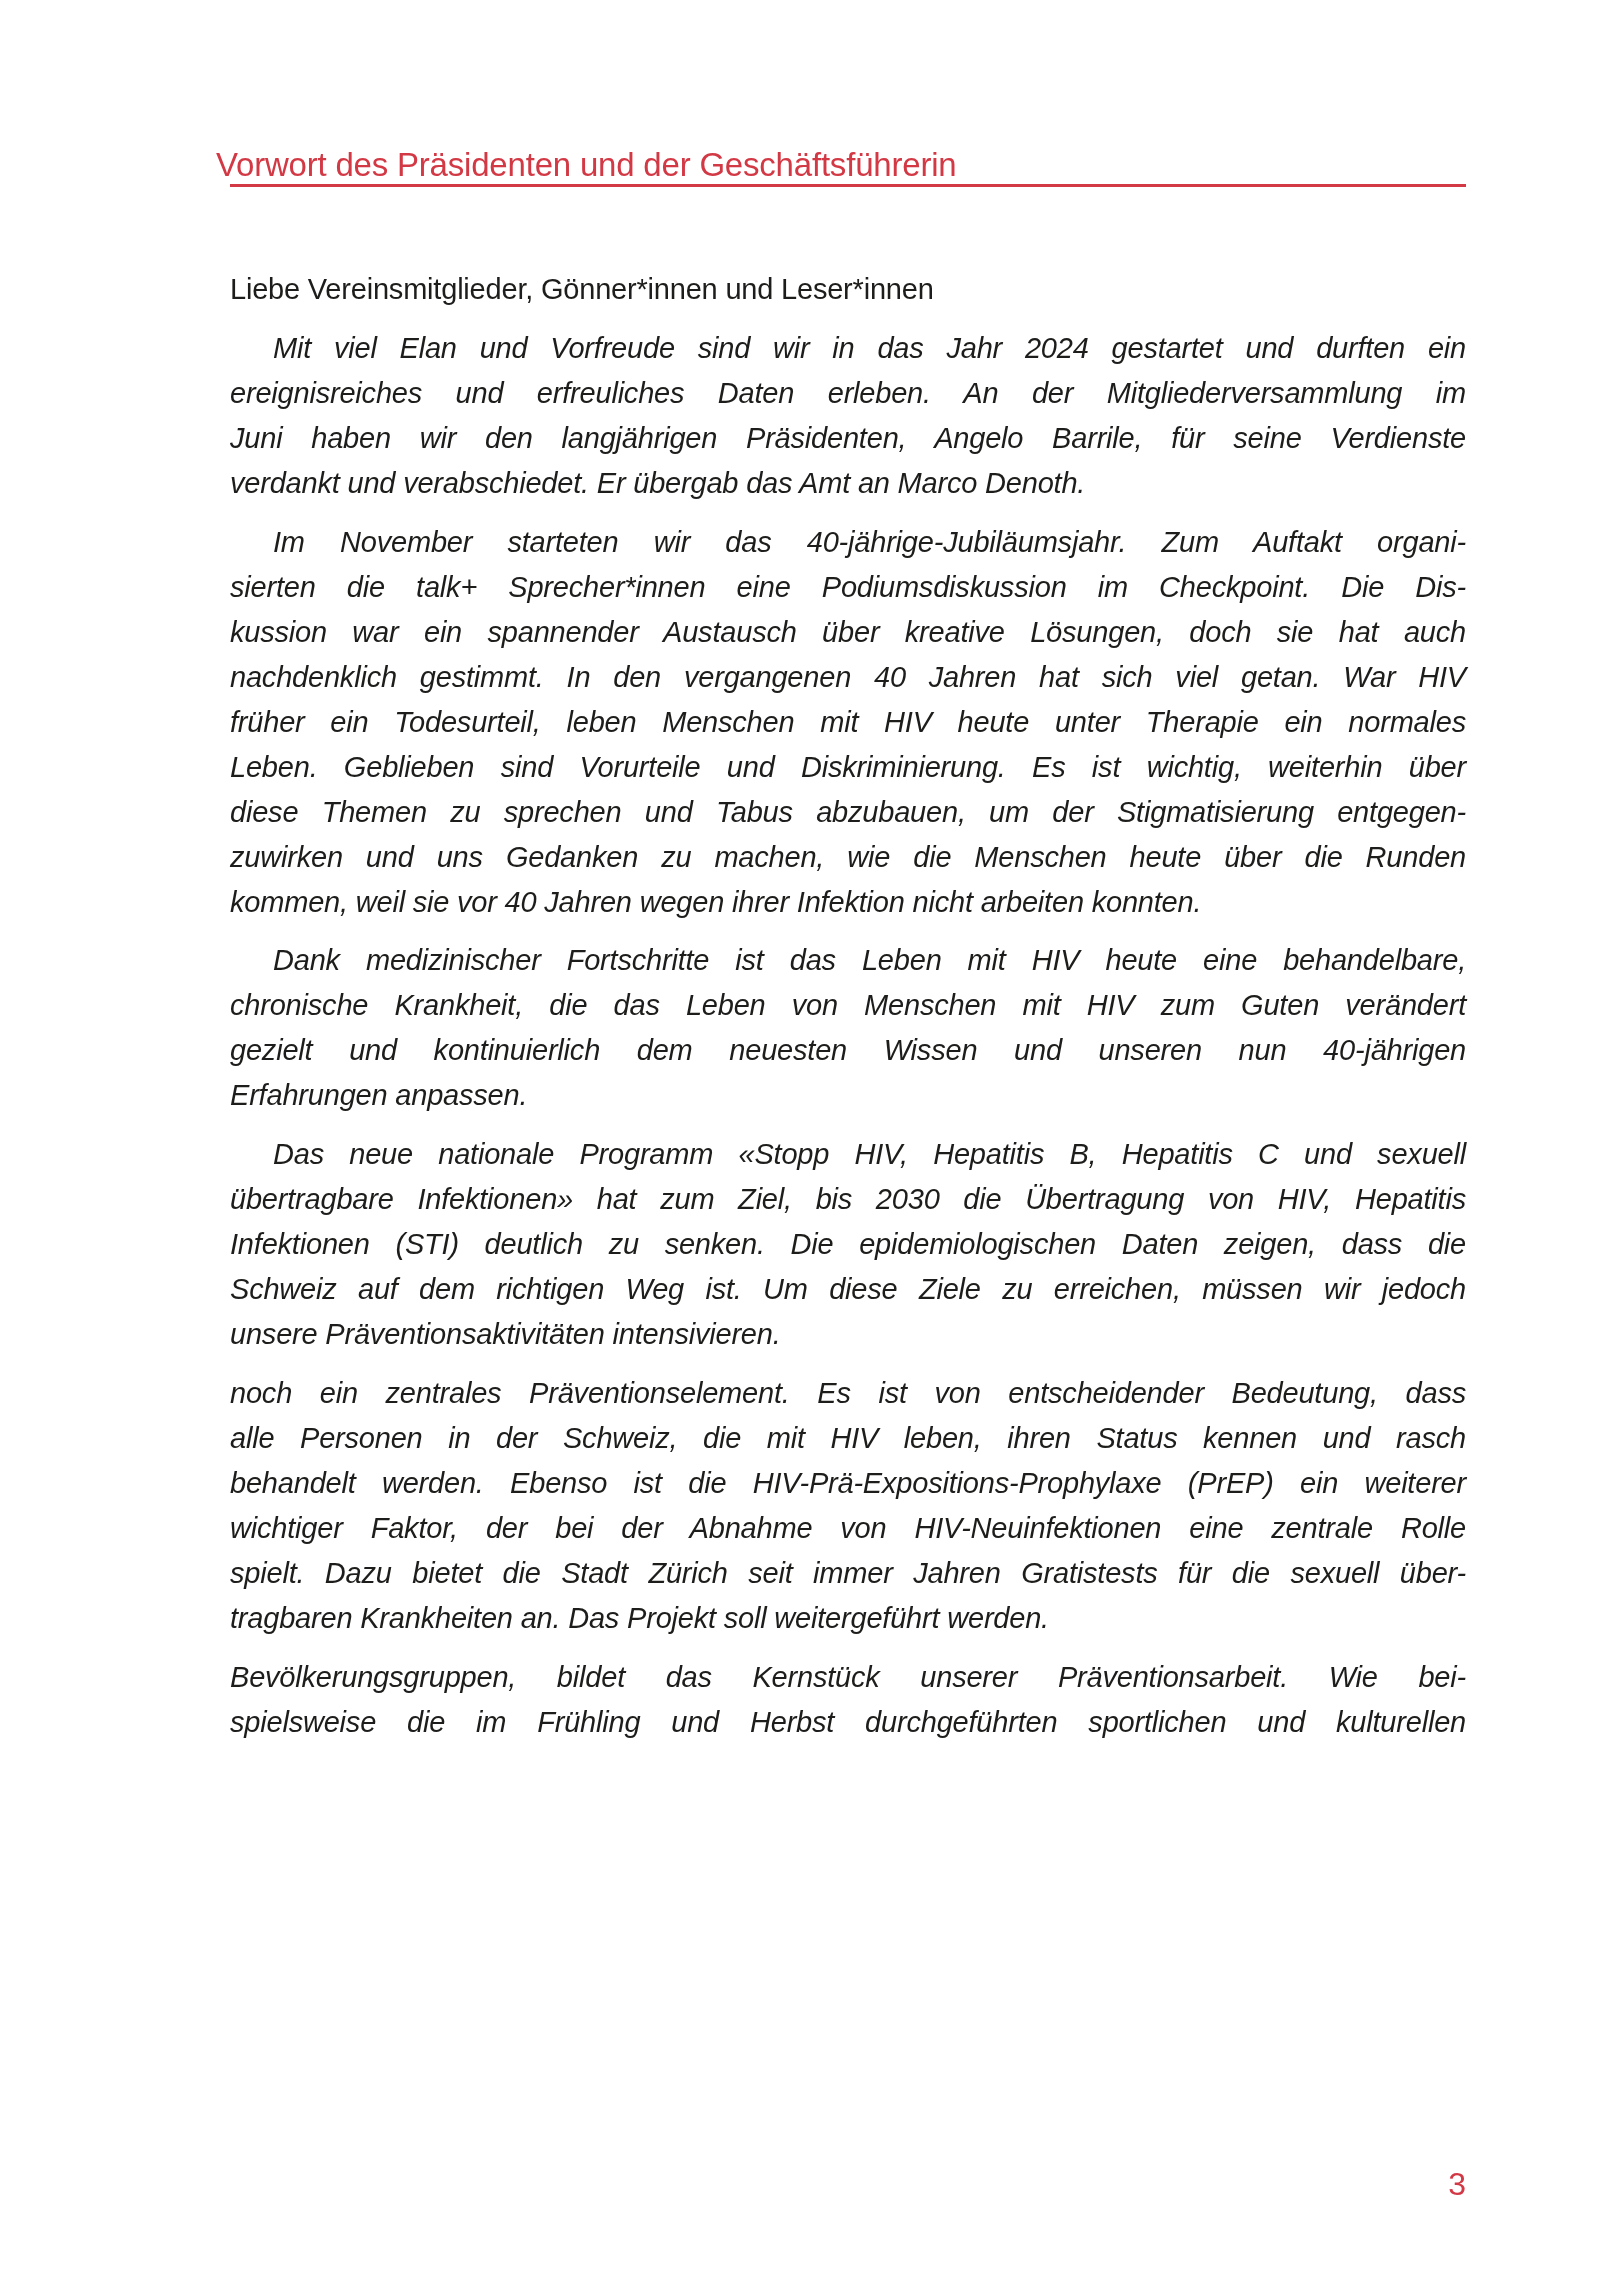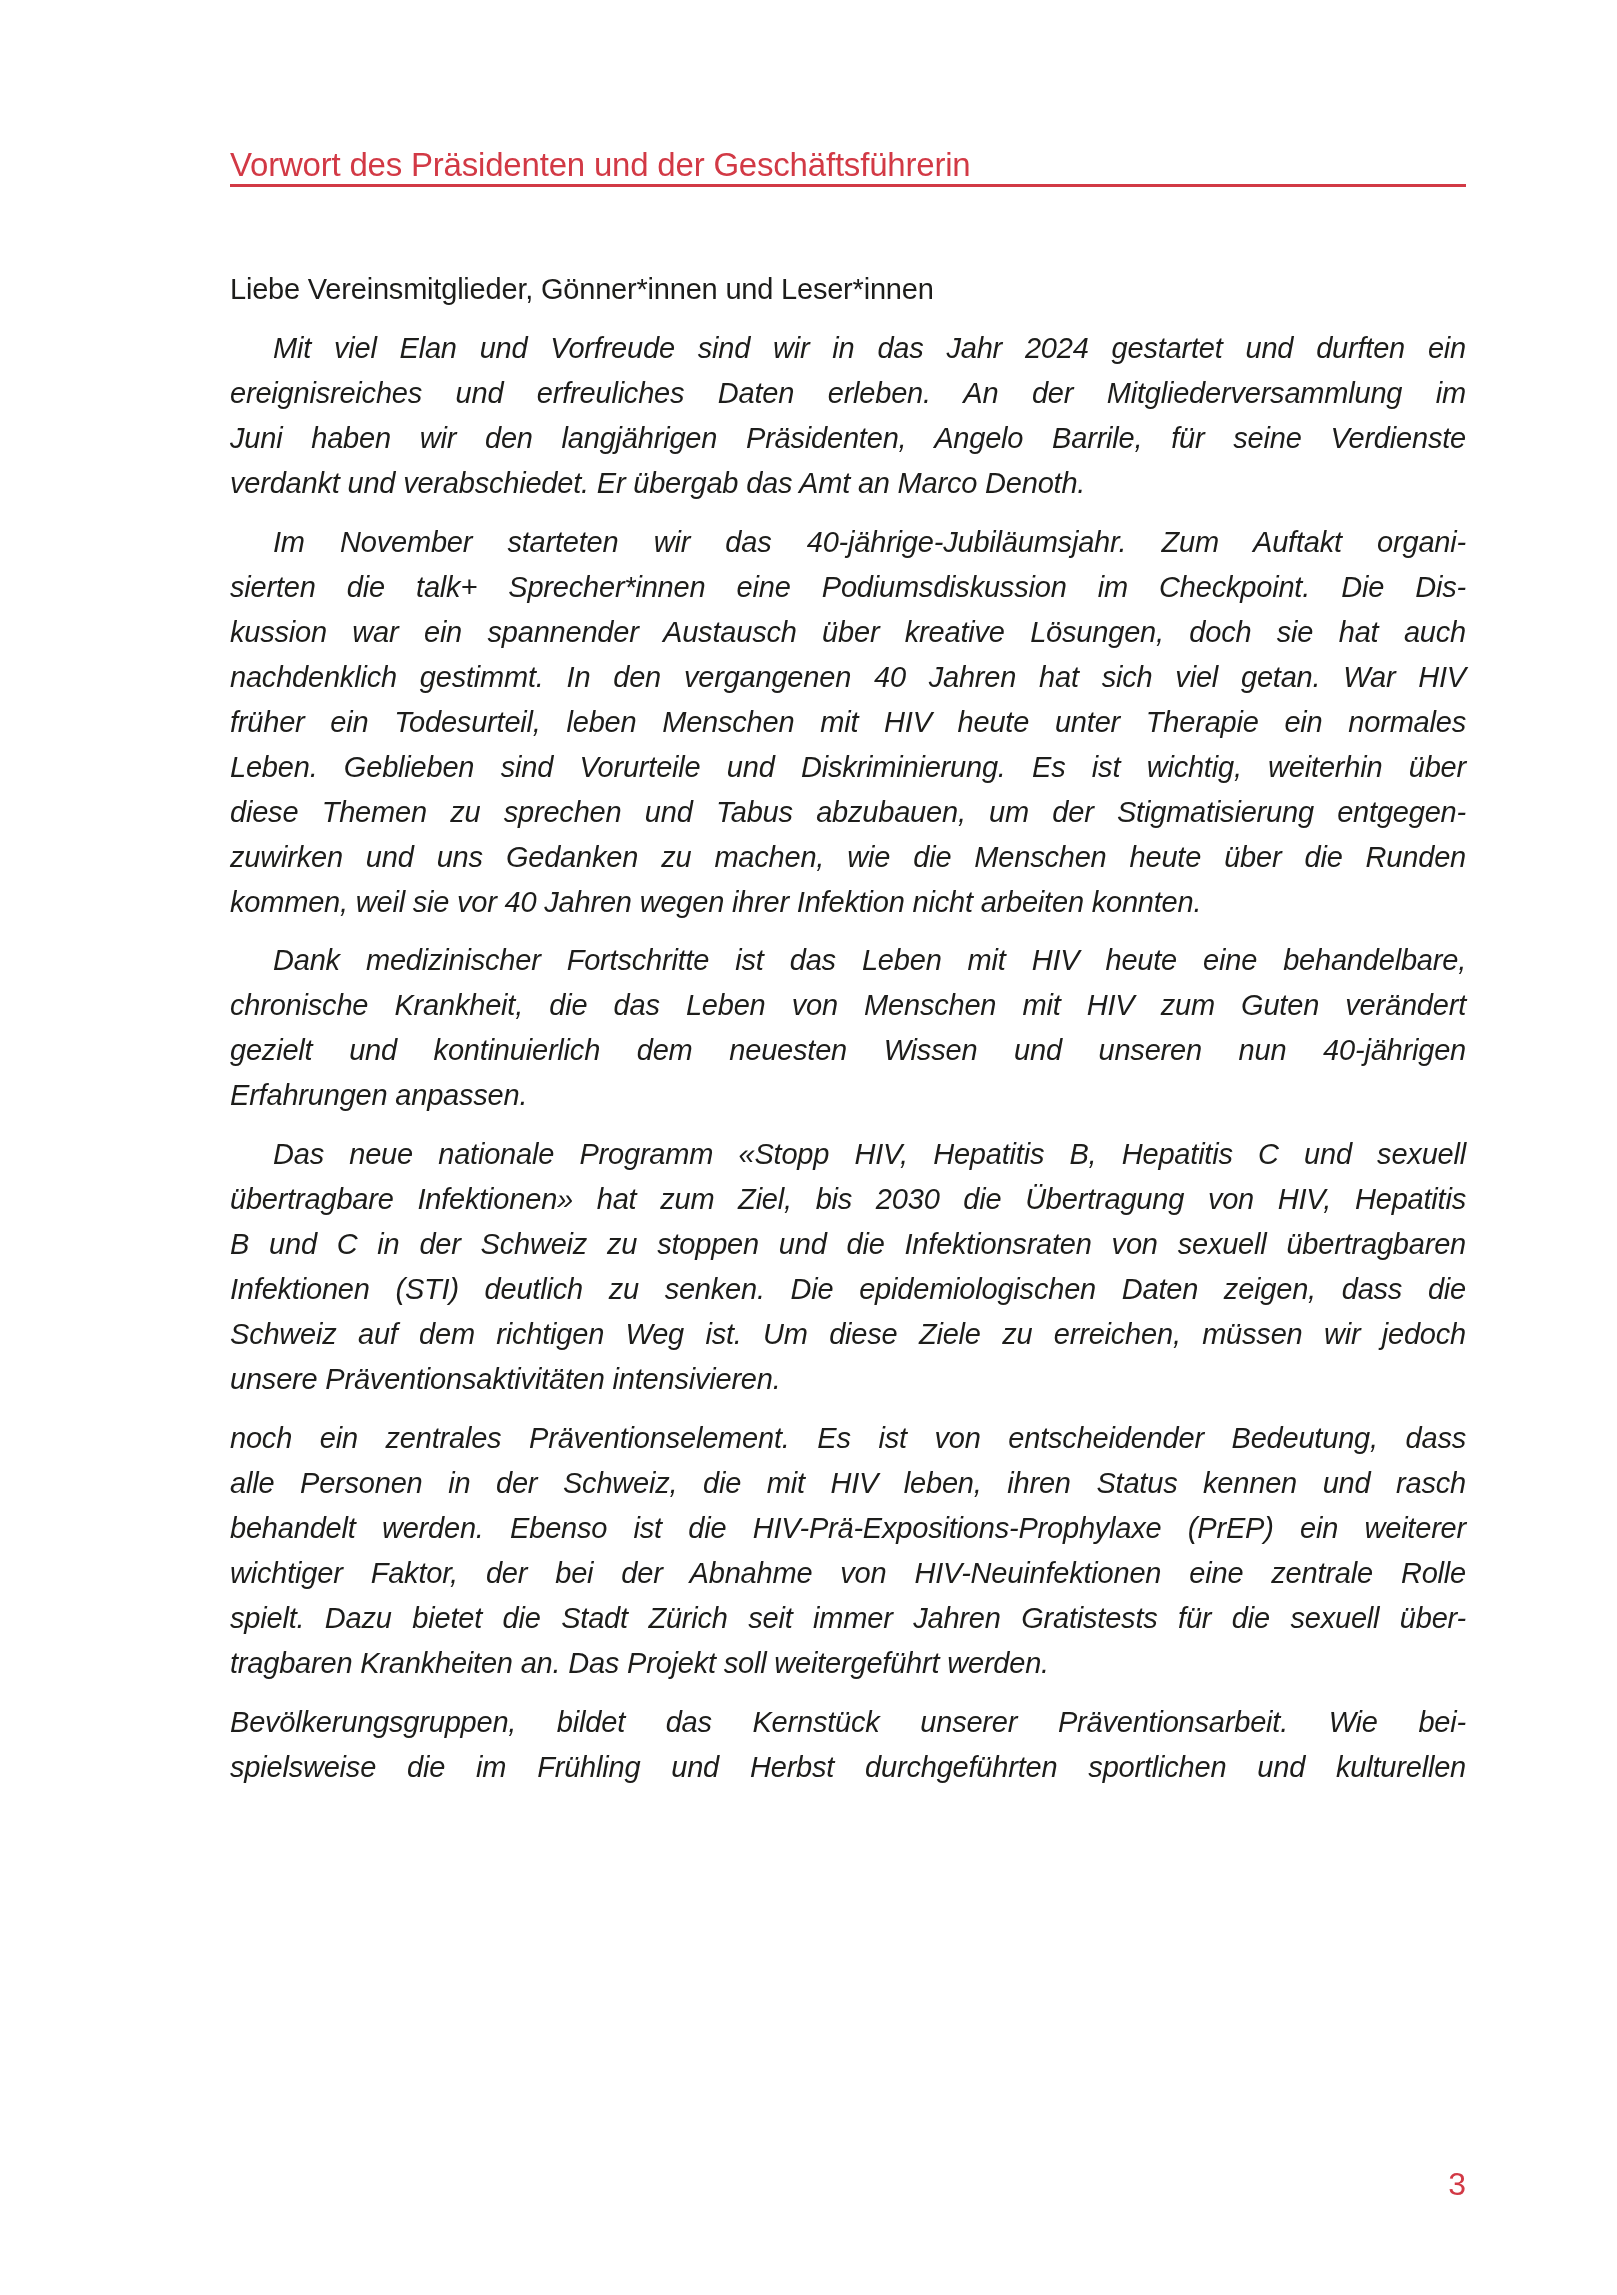--- a/index.html
+++ b/index.html
@@ -12,21 +12,21 @@
     position:relative;
     width:1618px;
     height:2295px;
     background:var(--bg);
     overflow:hidden;
     font-family:"Liberation Sans", sans-serif;
     color:var(--text);
   }
   .doc-title{
     position:absolute;
-    left:230px;
+    left:216px;
     top:145px;
     width:1236px;
     font-size:33px;
     line-height:40px;
     font-weight:400;
     color:var(--accent);
     white-space:nowrap;
     letter-spacing:-0.2px;
   }
   .title-rule{
@@ -105,21 +105,20 @@
         </div>
         <div class="para">
           <div class="line first j">Dank medizinischer Fortschritte ist das Leben mit HIV heute eine behandelbare,</div>
           <div class="line j">chronische Krankheit, die das Leben von Menschen mit HIV zum Guten verändert</div>
           <div class="line j">gezielt und kontinuierlich dem neuesten Wissen und unseren nun 40-jährigen</div>
           <div class="line">Erfahrungen anpassen.</div>
         </div>
         <div class="para">
           <div class="line first j">Das neue nationale Programm «Stopp HIV, Hepatitis B, Hepatitis C und sexuell</div>
           <div class="line j">übertragbare Infektionen» hat zum Ziel, bis 2030 die Übertragung von HIV, Hepatitis</div>
-          <div class="line j">B und C in der Schweiz zu stoppen und die Infektionsraten von sexuell übertragbaren</div>
           <div class="line j">Infektionen (STI) deutlich zu senken. Die epidemiologischen Daten zeigen, dass die</div>
           <div class="line j">Schweiz auf dem richtigen Weg ist. Um diese Ziele zu erreichen, müssen wir jedoch</div>
           <div class="line">unsere Präventionsaktivitäten intensivieren.</div>
         </div>
         <div class="para">
           <div class="line j">noch ein zentrales Präventionselement. Es ist von entscheidender Bedeutung, dass</div>
           <div class="line j">alle Personen in der Schweiz, die mit HIV leben, ihren Status kennen und rasch</div>
           <div class="line j">behandelt werden. Ebenso ist die HIV-Prä-Expositions-Prophylaxe (PrEP) ein weiterer</div>
           <div class="line j">wichtiger Faktor, der bei der Abnahme von HIV-Neuinfektionen eine zentrale Rolle</div>
           <div class="line j">spielt. Dazu bietet die Stadt Zürich seit immer Jahren Gratistests für die sexuell über-</div>

